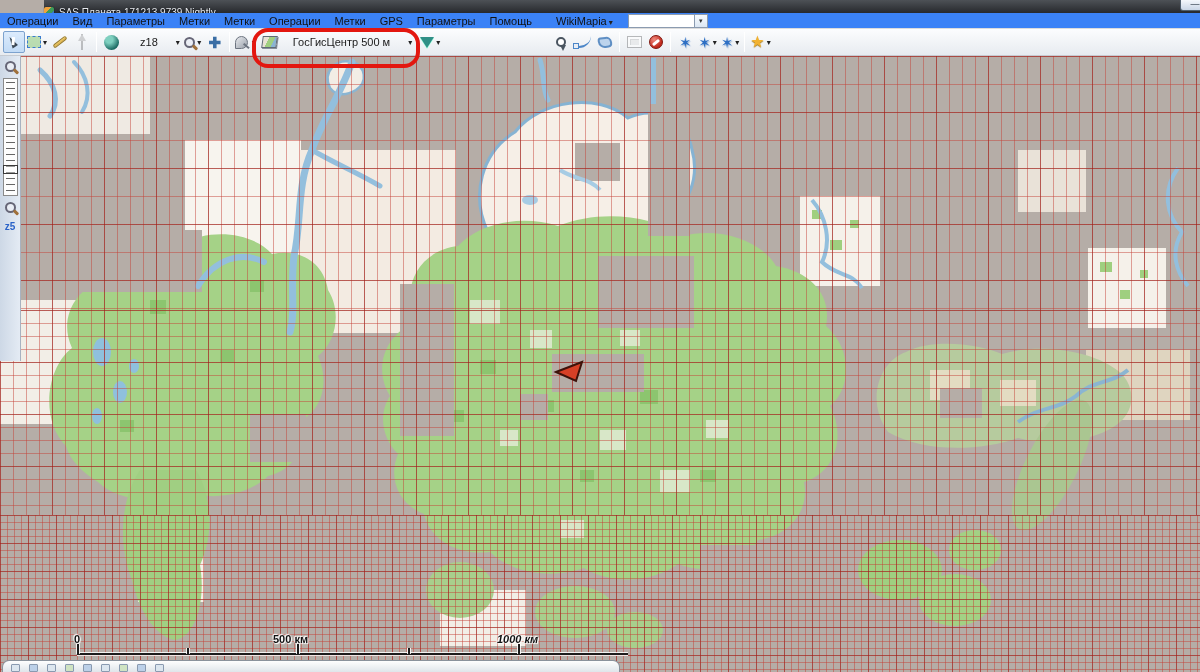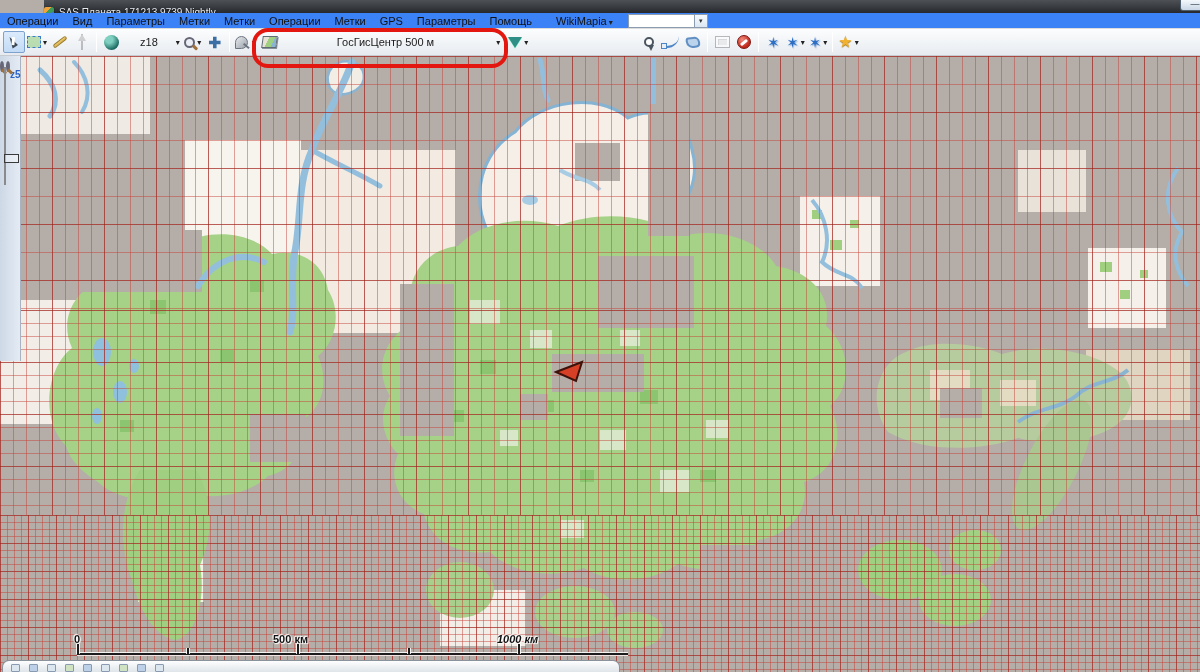--- a/index.html
+++ b/index.html
@@ -113,21 +113,21 @@
       repeating-linear-gradient(to right, rgba(150,30,25,.50) 0 1px, transparent 1px 28px),
       repeating-linear-gradient(to bottom, rgba(150,30,25,.50) 0 1px, transparent 1px 28px),
       repeating-linear-gradient(to right, rgba(196,64,54,.48) 0 1px, transparent 1px 7px),
       repeating-linear-gradient(to bottom, rgba(196,64,54,.48) 0 1px, transparent 1px 7px);}
 
   .marker-svg{ position:absolute; left:550px; top:300px; z-index:10;}
 
   
   .left-panel{ position:absolute; left:0; top:56px; width:21px; height:305px;
     background:linear-gradient(to right,#cdd8e6,#e4ebf4); border-right:1px solid #a8b2c0;
-    z-index:20; display:flex; padding-top:5px;}
+    z-index:20; display:flex; flex-direction:column; align-items:center; padding-top:5px;}
   .zoom-slider{ width:15px; height:118px; background:#fdfdfd; border:1px solid #8a8a8a; margin:6px 0;
     background-image:repeating-linear-gradient(to bottom,#666 0 1px, transparent 1px 6px);
     background-position:center 3px; background-size:9px 100%; background-repeat:no-repeat; position:relative;}
   .zoom-thumb{ position:absolute; left:-1px; width:15px; height:9px; top:86px;
     border:1px solid #3a3a3a; background:rgba(255,255,255,.35);}
   .zoom-level{ color:#2a62c8; font-size:10px; font-weight:bold; margin-top:8px;}
 
   
   .scalebar{ position:absolute; left:77px; top:577px; width:551px; height:24px; z-index:15; pointer-events:none;}
   .sb-line{ position:absolute; left:0; right:0; bottom:2px; height:2px; background:#1c1c1c;
@@ -201,21 +201,21 @@
       <span class="caret">▾</span>
     </div>
   <div class="tb-btn">
       <span class="i-cross">✚</span>
     </div>
   <div class="tb-sep"></div>
   <div class="tb-btn">
       <div class="i-dish"></div>
       <span class="caret">▾</span>
     </div>
-  <div class="tb-btn" style="margin-left:2px;gap:44px;">
+  <div class="tb-btn" style="margin-left:2px;">
     <div class="annotation-oval"></div>
     <div class="i-mapsrc"></div>
     <span class="tb-label">ГосГисЦентр 500 м</span>
     <span class="caret">▾</span>
   </div>
   <div class="tb-btn" style="margin-left:4px;">
       <div class="i-funnel"></div>
       <span class="caret">▾</span>
     </div>
 

